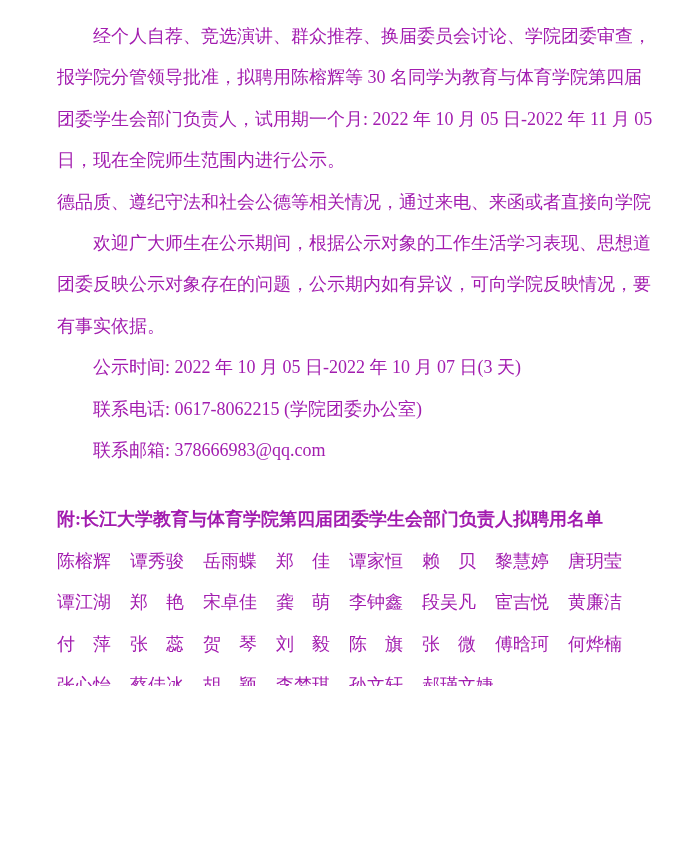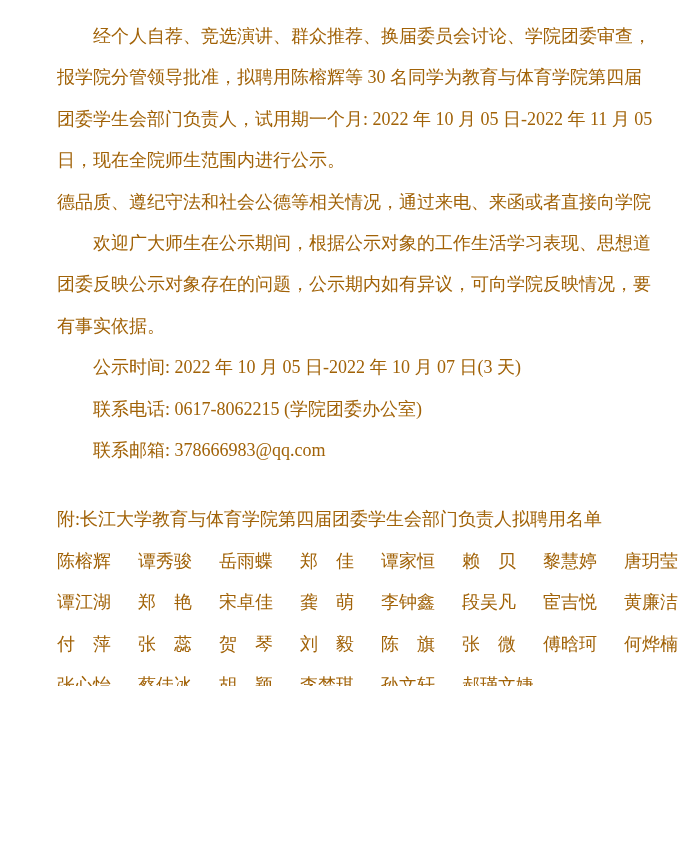--- a/index.html
+++ b/index.html
@@ -2,30 +2,30 @@
 <html><head>
 <meta charset="utf-8">
 <style>
   html, body { margin: 0; padding: 0; background: #ffffff; }
   .page {
     position: relative;
     width: 688px;
     height: 686px;
     background: #ffffff;
     overflow: hidden;
-    color: #a16207;
+    color: #a21caf;
     font-family: "Liberation Serif", "DejaVu Serif", serif;
     font-size: 18px;
   }
   .content { padding: 16px 57px 0 57px; }
   .line { line-height: 41.4px; white-space: nowrap; }
   .j { text-align: justify; text-align-last: justify; }
   .indent { text-indent: 36px; }
-  .attach { margin-top: 28px; }
-  .names-row { display: flex; gap: 27px; line-height: 41.4px; }
+  .attach { margin-top: 28px; font-weight: bold; }
+  .names-row { display: flex; gap: 19px; line-height: 41.4px; }
   .names-row .name { white-space: pre; }
   .sig { text-align: right; padding-right: 29px; line-height: 41.4px; margin-top: 34px; white-space: nowrap; }
   .date { text-align: left; padding-right: 106px; line-height: 41.4px; letter-spacing: 1px; white-space: nowrap; }
   .seal {
     position: absolute;
     left: 409px;
     top: 691px;
     width: 152px;
     height: 152px;
     mix-blend-mode: multiply;

